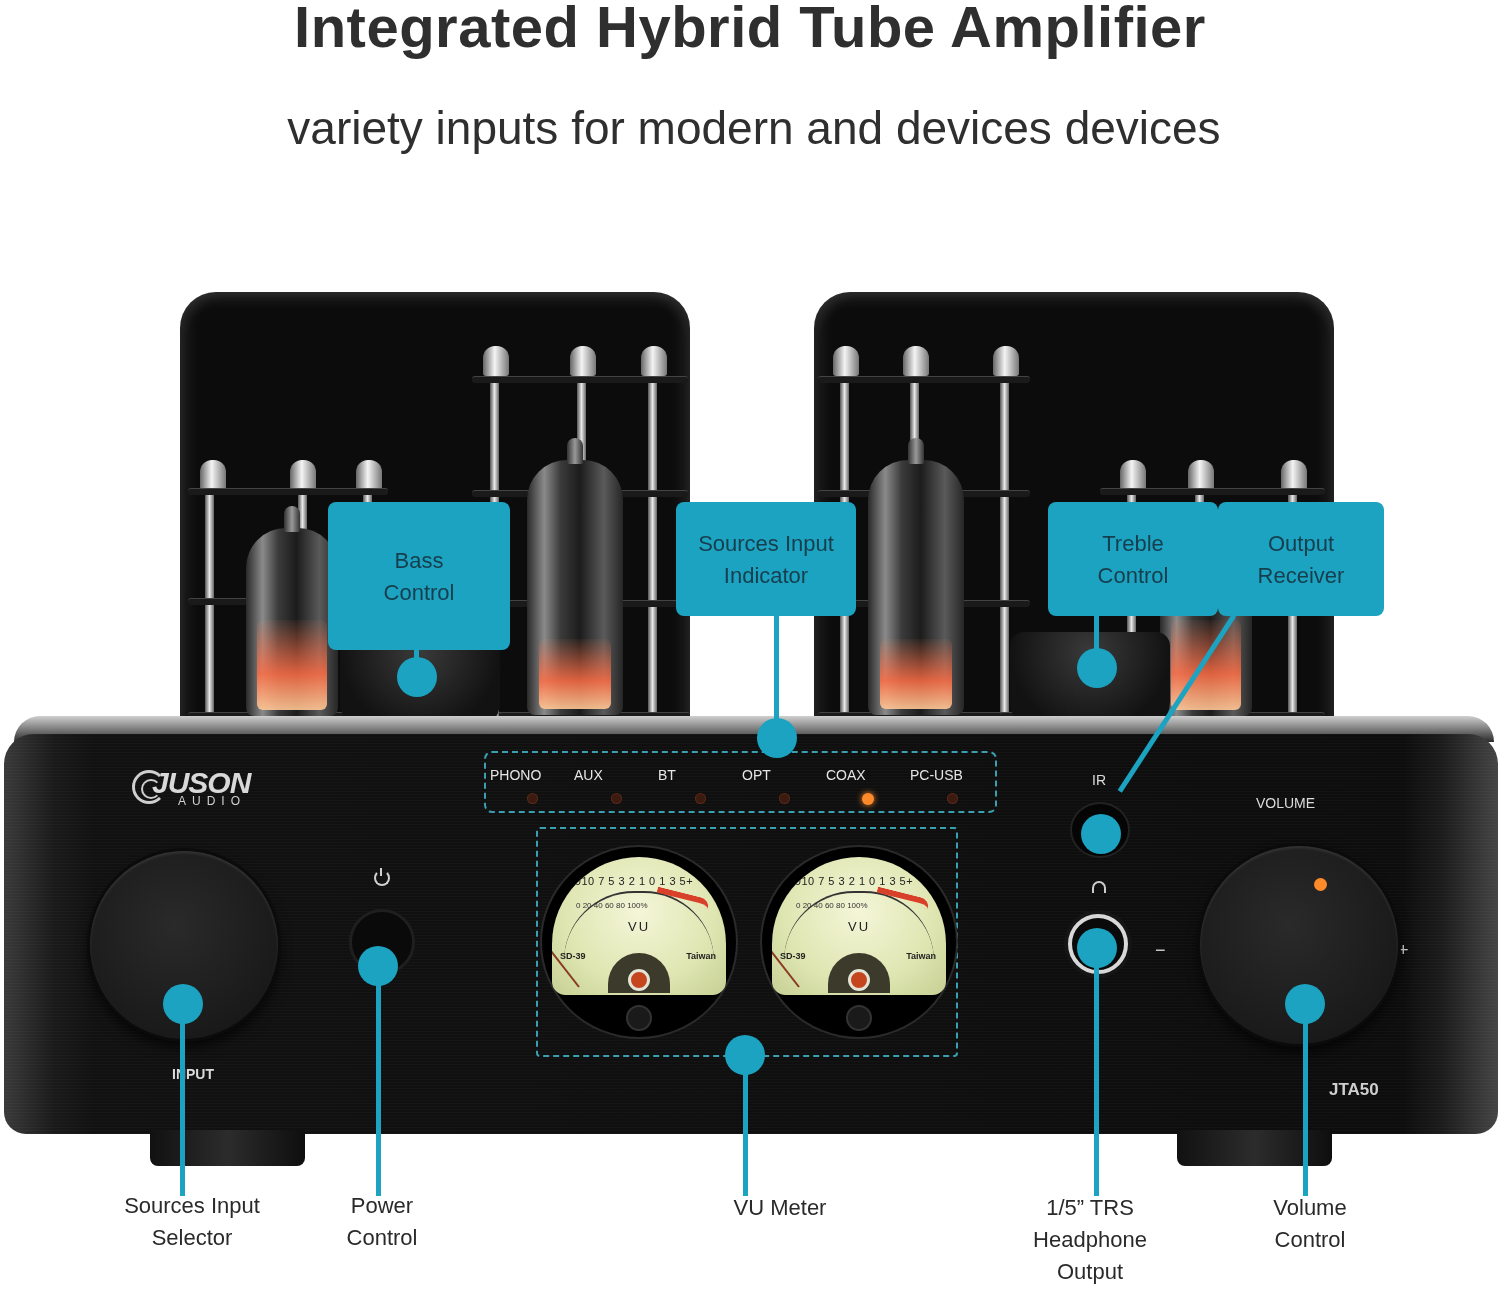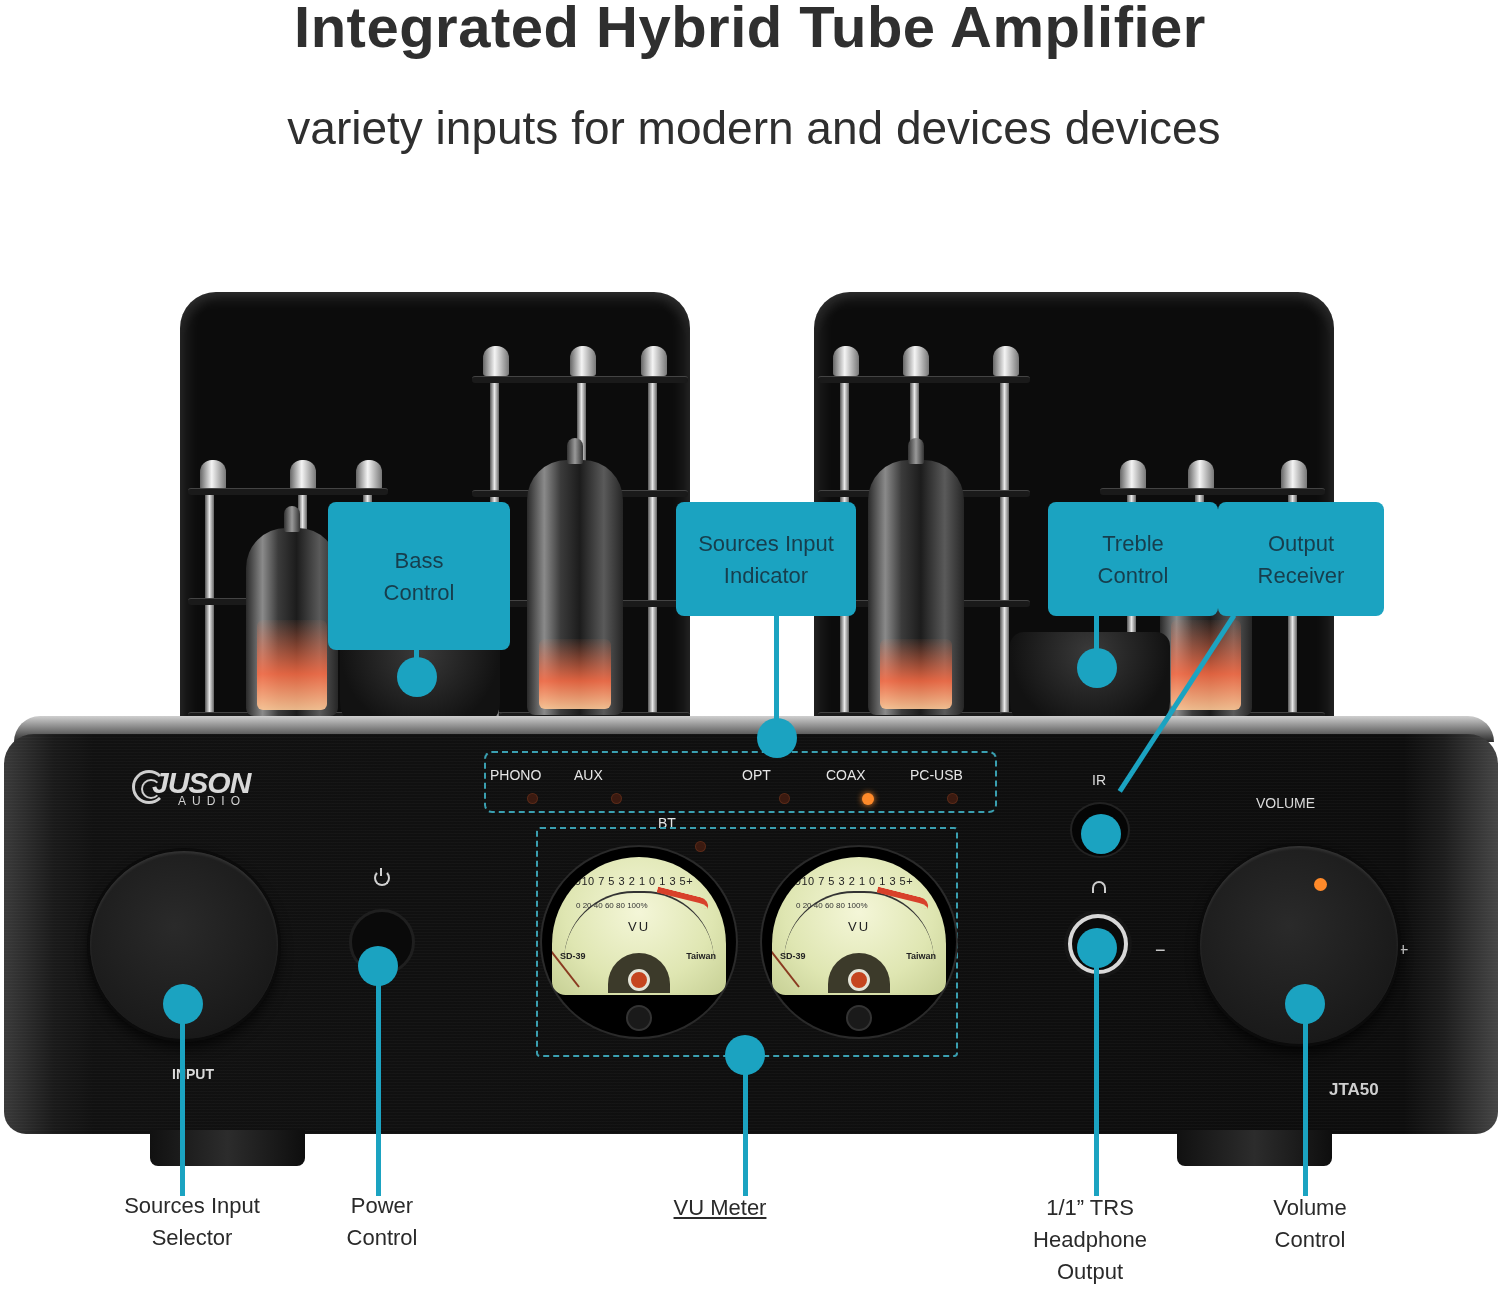--- a/index.html
+++ b/index.html
@@ -185,21 +185,21 @@
 
 <div class="indicator-box">
   <div class="ind" style="left:4px;">
     <span class="ind-label">PHONO</span>
     <span class="ind-led"></span>
   </div>
   <div class="ind" style="left:88px;">
     <span class="ind-label">AUX</span>
     <span class="ind-led"></span>
   </div>
-  <div class="ind" style="left:172px;margin-top:48px;">
+  <div class="ind" style="left:172px;">
     <span class="ind-label">BT</span>
     <span class="ind-led"></span>
   </div>
   <div class="ind" style="left:256px;">
     <span class="ind-label">OPT</span>
     <span class="ind-led"></span>
   </div>
   <div class="ind" style="left:340px;">
     <span class="ind-label">COAX</span>
     <span class="ind-led on"></span>
@@ -287,24 +287,24 @@
 <div class="label" style="left:92px;top:1190px;width:200px;">Sources Input
 Selector</div>
 
 <div class="dot" style="left:358px;top:946px;"></div>
 <div class="line-v" style="left:376px;top:970px;height:226px;"></div>
 <div class="label" style="left:302px;top:1190px;width:160px;">Power
 Control</div>
 
 <div class="dot" style="left:725px;top:1035px;"></div>
 <div class="line-v" style="left:743px;top:1060px;height:136px;"></div>
-<div class="label" style="left:620px;top:1192px;width:200px;text-decoration:underline;">VU Meter</div>
+<div class="label" style="left:680px;top:1192px;width:200px;">VU Meter</div>
 
 <div class="dot" style="left:1077px;top:928px;"></div>
 <div class="line-v" style="left:1094px;top:950px;height:246px;"></div>
-<div class="label" style="left:1000px;top:1192px;width:180px;">1/1” TRS
+<div class="label" style="left:1000px;top:1192px;width:180px;">1/5” TRS
 Headphone
 Output</div>
 
 <div class="dot" style="left:1285px;top:984px;"></div>
 <div class="line-v" style="left:1303px;top:1010px;height:186px;"></div>
 <div class="label" style="left:1230px;top:1192px;width:160px;">Volume
 Control</div>
 
 </body></html>

